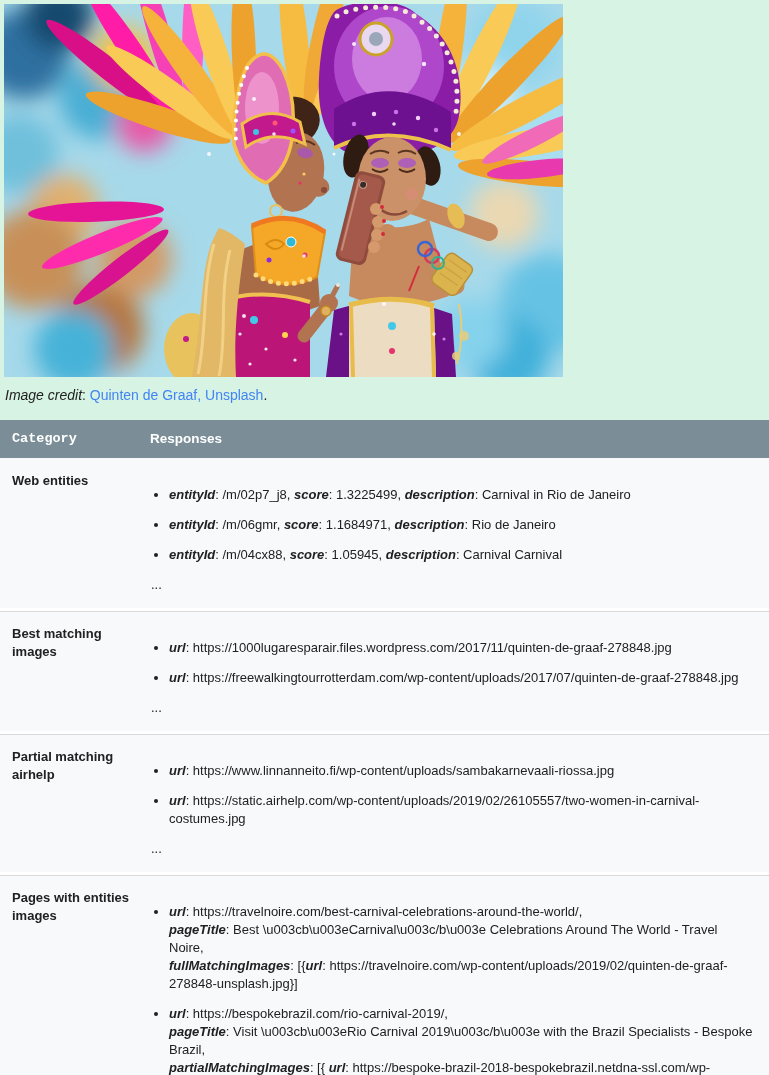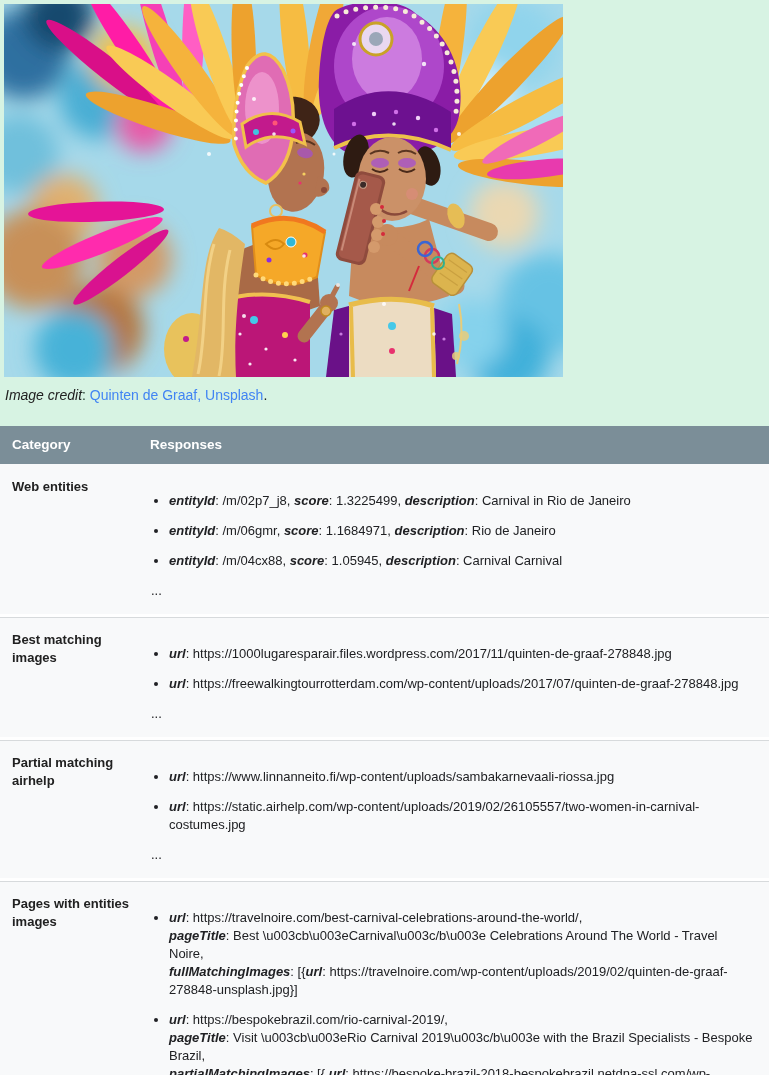--- a/index.html
+++ b/index.html
@@ -2,37 +2,37 @@
 <html><head>
 <meta charset="utf-8">
 <style>
   * { box-sizing: border-box; }
   html, body { margin: 0; padding: 0; background: #ffffff; }
   body {
     width: 769px; height: 1075px; overflow: hidden;
     font-family: "Liberation Sans", sans-serif;
     color: #202124;
   }
-  .hero { background: #d7f3e3; padding: 4px 0 23px 4px; }
+  .hero { background: #d7f3e3; padding: 4px 0 17px 4px; }
   .photo { width: 559px; height: 373px; overflow: hidden; }
   .photo svg { display: block; }
   .caption { margin: 10px 0 0 1px; font-size: 14px; color: #1d3b2a; }
   .caption em { font-style: italic; color: #212121; }
   .caption a { color: #4184f3; text-decoration: none; cursor: pointer; }
   .caption .suffix { color: #212121; }
 
   table.results {
     width: 769px; border-collapse: collapse; table-layout: fixed;
     font-size: 13px; line-height: 18px;
   }
   thead th {
     background: #7b8e98; color: #ffffff; font-weight: bold; font-size: 13.5px;
     text-align: left; padding: 10px 0; vertical-align: middle;
   }
-  thead th.cat-h { padding-left: 12px; }
+  thead th.cat-h { padding-left: 12px; font-family: Liberation Mono, monospace; }
   col.c1 { width: 150px; }
   tbody td {
     vertical-align: top; background: #f8f9fa;
     border-top: 3px solid #ffffff;
     box-shadow: inset 0 1px 0 #d7dadc;
   }
   tbody tr:first-child td { box-shadow: none; border-top: none; }
   td.cat {
     font-weight: bold; color: #212121;
     padding: 14px 4px 8px 12px; line-height: 18px;

